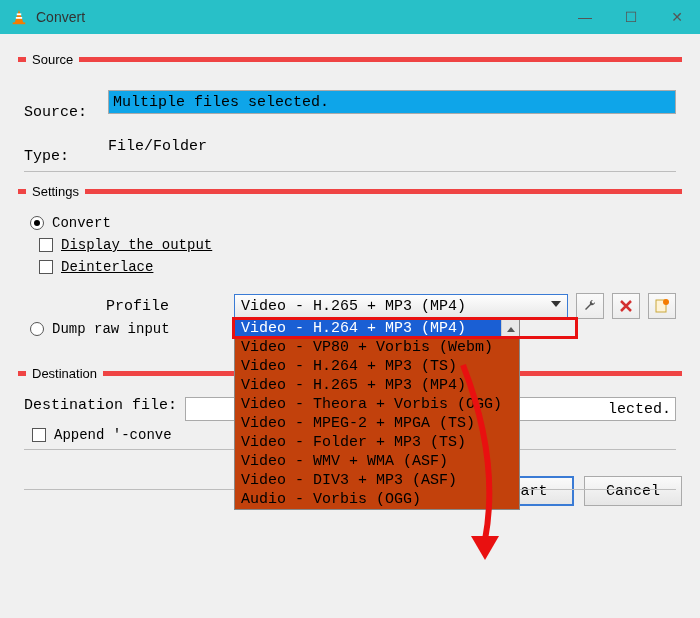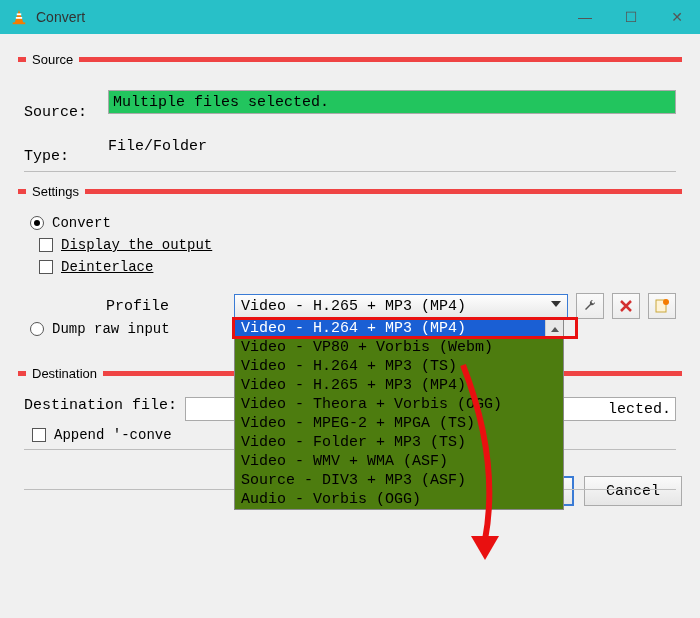--- a/index.html
+++ b/index.html
@@ -64,21 +64,21 @@
   display: flex;
   align-items: center;
   margin: 6px 0;
   gap: 10px;
 }
 .lbl { width: 74px; font-family: "Courier New", monospace; font-size: 15px; margin-top: 21px; }
 .src-input {
   flex: 1;
   height: 24px;
   border: 1px solid #aaa;
-  background: #22c55e;
+  background: #0ea5e9;
   padding: 2px 4px;
   font-family: "Courier New", monospace;
   font-size: 15px;
 }
 .type-val { font-family: "Courier New", monospace; font-size: 15px; }
 .grp-bottom-line {
   border-bottom: 1px solid #bdbdbd;
   margin-top: 6px;
 }
 .radio-row, .check-row {
@@ -127,22 +127,22 @@
 .combo-box .caret {
   position: absolute; right: 6px; top: 6px;
   width: 0; height: 0;
   border-left: 5px solid transparent;
   border-right: 5px solid transparent;
   border-top: 6px solid #333;
 }
 .dropdown {
   position: absolute;
   top: 24px; left: 0;
-  width: 330px;
-  background: #4d7c0f;
+  width: 286px;
+  background: #c2410c;
   border: 1px solid #888;
   z-index: 5;
 }
 .dd-item {
   padding: 1px 6px;
   font-family: "Courier New", monospace;
   font-size: 15px;
   white-space: nowrap;
 }
 .dd-item.sel {
@@ -277,21 +277,21 @@
         <div class="dropdown">
           <div class="dd-item sel">Video - H.264 + MP3 (MP4)</div>
           <div class="dd-scroll-up"></div>
           <div class="dd-item">Video - VP80 + Vorbis (Webm)</div>
           <div class="dd-item">Video - H.264 + MP3 (TS)</div>
           <div class="dd-item">Video - H.265 + MP3 (MP4)</div>
           <div class="dd-item">Video - Theora + Vorbis (OGG)</div>
           <div class="dd-item">Video - MPEG-2 + MPGA (TS)</div>
           <div class="dd-item">Video - Folder + MP3 (TS)</div>
           <div class="dd-item">Video - WMV + WMA (ASF)</div>
-          <div class="dd-item">Source - DIV3 + MP3 (ASF)</div>
+          <div class="dd-item">Video - DIV3 + MP3 (ASF)</div>
           <div class="dd-item">Audio - Vorbis (OGG)</div>
         </div>
       </div>
       <div class="iconbtn">
         <svg class="wrench-svg" viewBox="0 0 16 16">
             <path d="M13 4a3 3 0 0 1-4 3L4 12l-1-1 5-5a3 3 0 0 1 3-4l-1.5 1.5L10 5l1.5.5L13 4z" fill="#555"></path>
           </svg>
       </div>
       <div class="iconbtn">
         <svg class="x-svg" viewBox="0 0 16 16">

